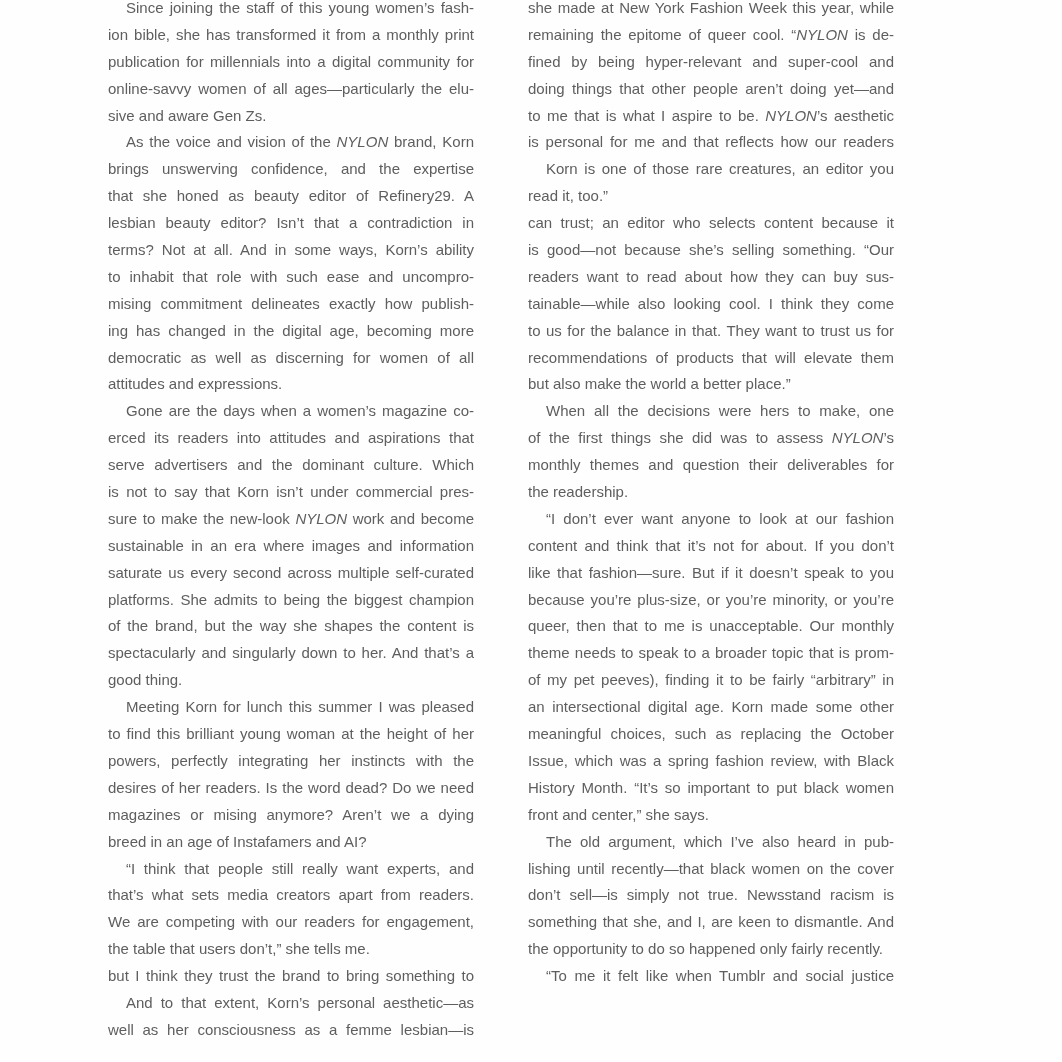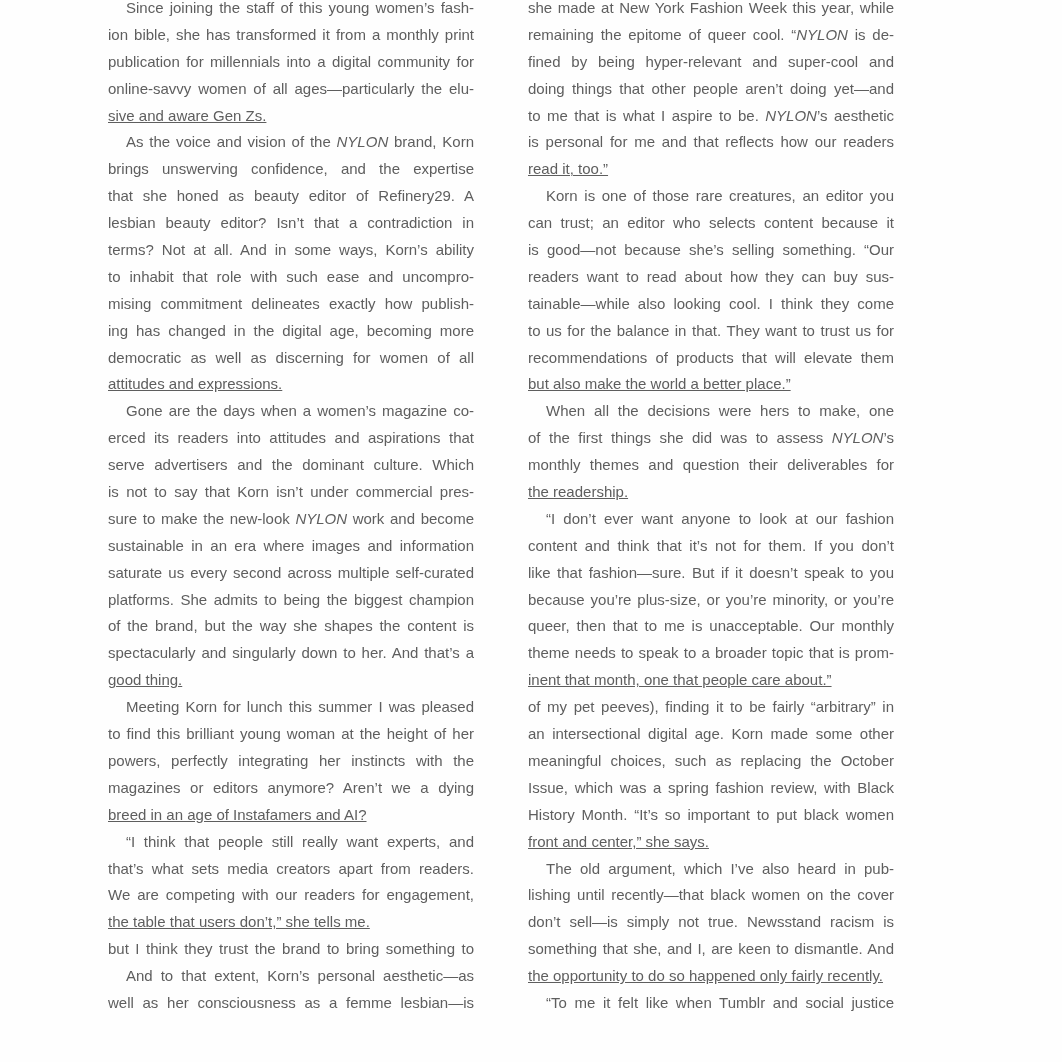--- a/index.html
+++ b/index.html
@@ -24,21 +24,21 @@
     width: 366px;
   }
   #col-left  { left: 108px; }
   #col-right { left: 528px; }
   .line {
     text-align: justify;
     text-align-last: justify;
     height: 26.9px;
     overflow: hidden;
   }
-  .line.endline { text-align-last: left; text-decoration: underline; }
+  .line.endline { text-align-last: left; }
   .line.indent  { text-indent: 18px; }
   .line i { }
 </style>
 </head>
 <body>
 
 <div class="page">
   <div class="column" id="col-left">
       <div class="line indent">Since joining the staff of this young women’s fash-</div>
       <div class="line">ion bible, she has transformed it from a monthly print</div>
@@ -62,57 +62,57 @@
       <div class="line">sure to make the new-look <i>NYLON</i> work and become</div>
       <div class="line">sustainable in an era where images and information</div>
       <div class="line">saturate us every second across multiple self-curated</div>
       <div class="line">platforms. She admits to being the biggest champion</div>
       <div class="line">of the brand, but the way she shapes the content is</div>
       <div class="line">spectacularly and singularly down to her. And that’s a</div>
       <div class="line endline">good thing.</div>
       <div class="line indent">Meeting Korn for lunch this summer I was pleased</div>
       <div class="line">to find this brilliant young woman at the height of her</div>
       <div class="line">powers, perfectly integrating her instincts with the</div>
-      <div class="line">magazines or editors anymore? Aren’t we a dying</div>
+      <div class="line">desires of her readers. Is the word dead? Do we need</div>
+      <div class="line">magazines or mising anymore? Aren’t we a dying</div>
       <div class="line endline">breed in an age of Instafamers and AI?</div>
       <div class="line indent">“I think that people still really want experts, and</div>
       <div class="line">that’s what sets media creators apart from readers.</div>
       <div class="line">We are competing with our readers for engagement,</div>
       <div class="line endline">the table that users don’t,” she tells me.</div>
       <div class="line">but I think they trust the brand to bring something to</div>
       <div class="line indent">And to that extent, Korn’s personal aesthetic—as</div>
       <div class="line">well as her consciousness as a femme lesbian—is</div>
     </div>
   <div class="column" id="col-right">
       <div class="line">she made at New York Fashion Week this year, while</div>
       <div class="line">remaining the epitome of queer cool. “<i>NYLON</i> is de-</div>
       <div class="line">fined by being hyper-relevant and super-cool and</div>
       <div class="line">doing things that other people aren’t doing yet—and</div>
       <div class="line">to me that is what I aspire to be. <i>NYLON</i>’s aesthetic</div>
       <div class="line">is personal for me and that reflects how our readers</div>
+      <div class="line indent">Korn is one of those rare creatures, an editor you</div>
       <div class="line endline">read it, too.”</div>
-      <div class="line indent">Korn is one of those rare creatures, an editor you</div>
       <div class="line">can trust; an editor who selects content because it</div>
       <div class="line">is good—not because she’s selling something. “Our</div>
       <div class="line">readers want to read about how they can buy sus-</div>
       <div class="line">tainable—while also looking cool. I think they come</div>
       <div class="line">to us for the balance in that. They want to trust us for</div>
       <div class="line">recommendations of products that will elevate them</div>
       <div class="line endline">but also make the world a better place.”</div>
       <div class="line indent">When all the decisions were hers to make, one</div>
       <div class="line">of the first things she did was to assess <i>NYLON</i>’s</div>
       <div class="line">monthly themes and question their deliverables for</div>
       <div class="line endline">the readership.</div>
       <div class="line indent">“I don’t ever want anyone to look at our fashion</div>
-      <div class="line">content and think that it’s not for them. If you don’t</div>
+      <div class="line">content and think that it’s not for about. If you don’t</div>
       <div class="line">like that fashion—sure. But if it doesn’t speak to you</div>
       <div class="line">because you’re plus-size, or you’re minority, or you’re</div>
       <div class="line">queer, then that to me is unacceptable. Our monthly</div>
       <div class="line">theme needs to speak to a broader topic that is prom-</div>
-      <div class="line endline">inent that month, one that people care about.”</div>
       <div class="line">of my pet peeves), finding it to be fairly “arbitrary” in</div>
       <div class="line">an intersectional digital age. Korn made some other</div>
       <div class="line">meaningful choices, such as replacing the October</div>
       <div class="line">Issue, which was a spring fashion review, with Black</div>
       <div class="line">History Month. “It’s so important to put black women</div>
       <div class="line endline">front and center,” she says.</div>
       <div class="line indent">The old argument, which I’ve also heard in pub-</div>
       <div class="line">lishing until recently—that black women on the cover</div>
       <div class="line">don’t sell—is simply not true. Newsstand racism is</div>
       <div class="line">something that she, and I, are keen to dismantle. And</div>

